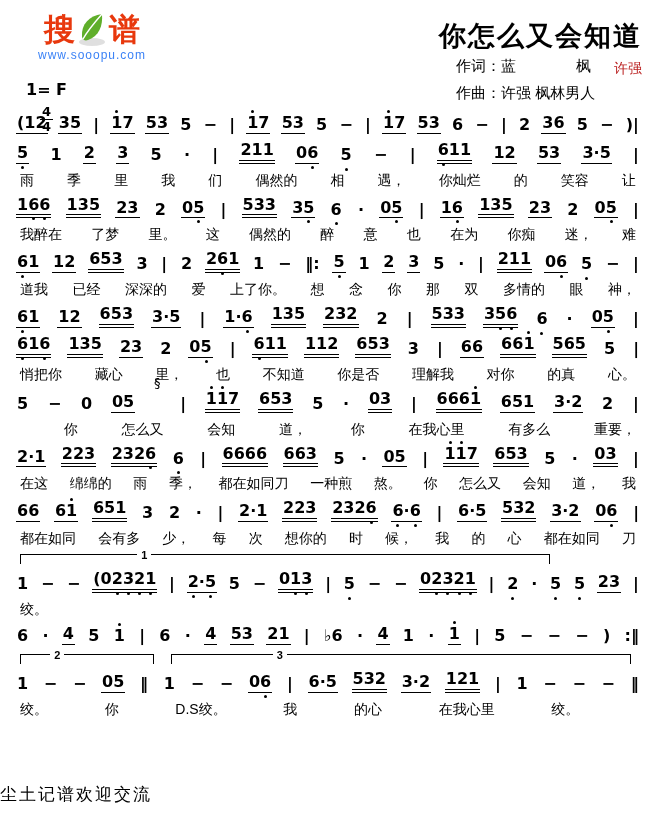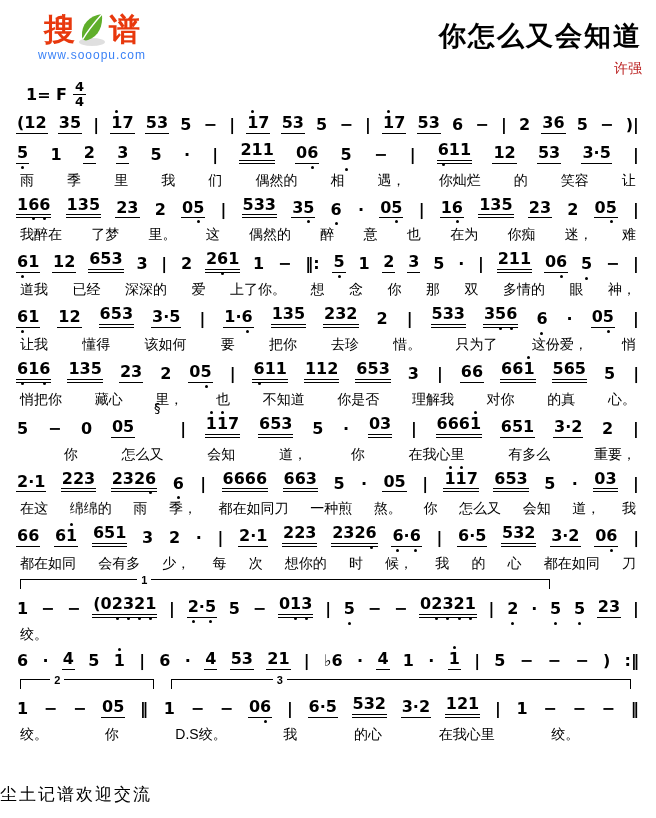--- a/index.html
+++ b/index.html
@@ -14,21 +14,21 @@
   .logo{position:absolute;left:8px;top:6px;width:140px;text-align:center;}
   .logo-row{display:flex;align-items:center;justify-content:center;gap:2px;}
   .logo-char{font-size:31px;font-weight:bold;color:#e8380d;line-height:1.1;font-family:"Liberation Sans",sans-serif;}
   .leaf{width:34px;height:36px;margin:0 -2px;}
   .logo-url{font-size:12px;color:#3b82f6;letter-spacing:1px;margin-top:0px;}
   .title-block{position:absolute;left:0;right:0;top:12px;text-align:right;pointer-events:none;}
   .title{font-size:27px;font-weight:bold;letter-spacing:2px;}
   .artist{font-size:14px;margin-top:6px;color:#b91c1c;}
   .credits{position:absolute;right:6px;top:46px;width:180px;font-size:15px;line-height:1.8;}
   .credit-row{display:flex;white-space:pre;}
-  .key-sig{position:absolute;left:12px;top:74px;font-size:16px;font-weight:bold;display:flex;align-items:center;gap:6px;font-family:"DejaVu Sans",sans-serif;}
+  .key-sig{position:absolute;left:12px;top:74px;font-size:16px;font-weight:bold;display:flex;align-items:center;gap:6px;font-family:"DejaVu Sans",sans-serif;flex-direction:column;}
   .frac{display:inline-flex;flex-direction:column;align-items:center;font-size:13px;line-height:1.05;}
   .frac .top{border-bottom:1.5px solid #000;padding:0 2px;}
   
   .score{margin-top:2px;}
   .line-block{margin-bottom:1px;}
   .volta-row{position:relative;height:11px;margin-bottom:1px;}
   .volta{position:absolute;top:1px;height:9px;border-top:1.5px solid #000;border-left:1.5px solid #000;border-right:1.5px solid #000;}
   .volta-label{position:absolute;top:-6px;left:22%;background:#fff;padding:0 4px;font-size:11px;font-weight:bold;}
   .note-line{
     display:flex;justify-content:space-between;align-items:flex-end;
@@ -64,20 +64,30 @@
         <span class="logo-char">谱</span>
       </div>
       <div class="logo-url">www.sooopu.com</div>
     </div>
 
     <div class="title-block">
       <div class="title">你怎么又会知道</div>
       <div class="artist">许强</div>
     </div>
 
+    <div class="credits">
+      <div class="credit-row">
+        <span>作词：</span>
+        <span>蓝　　　　枫</span>
+      </div>
+      <div class="credit-row">
+        <span>作曲：</span>
+        <span>许强 枫林男人</span>
+      </div>
+    </div>
 
     <div class="key-sig">
       <span>1= F</span>
       <span class="frac">
         <span class="top">4</span>
         <span>4</span>
       </span>
     </div>
   </div>
 
@@ -487,32 +497,20 @@
             <span class="ch">·</span>
           </span>
           <span class="tok u1">
             <span class="ch">0</span>
             <span class="ch db">5</span>
           </span>
           <span class="tok u0">
             <span class="ch">|</span>
           </span>
         </div>
-        <div class="lyric-line">
-          <span class="syl">让我</span>
-          <span class="syl">懂得</span>
-          <span class="syl">该如何</span>
-          <span class="syl">要</span>
-          <span class="syl">把你</span>
-          <span class="syl">去珍</span>
-          <span class="syl">惜。</span>
-          <span class="syl">只为了</span>
-          <span class="syl">这份爱，</span>
-          <span class="syl">悄</span>
-        </div>
       </div>
       <div class="line-block">
         <div class="note-line">
           <span class="tok u2">
             <span class="ch db">6</span>
             <span class="ch">1</span>
             <span class="ch db">6</span>
           </span>
           <span class="tok u2">
             <span class="ch">1</span>

